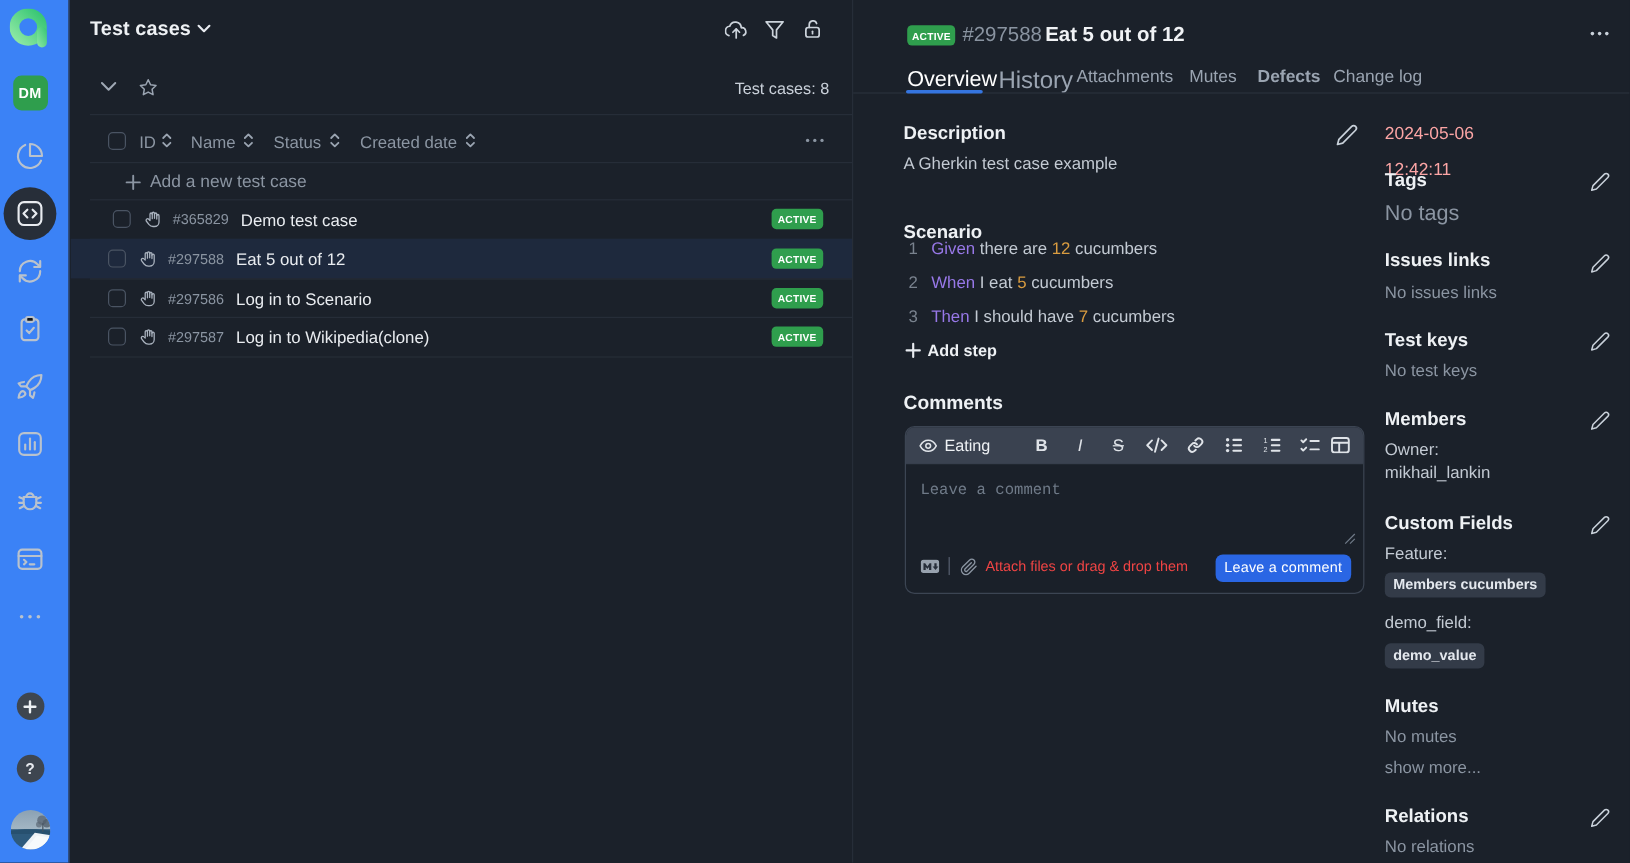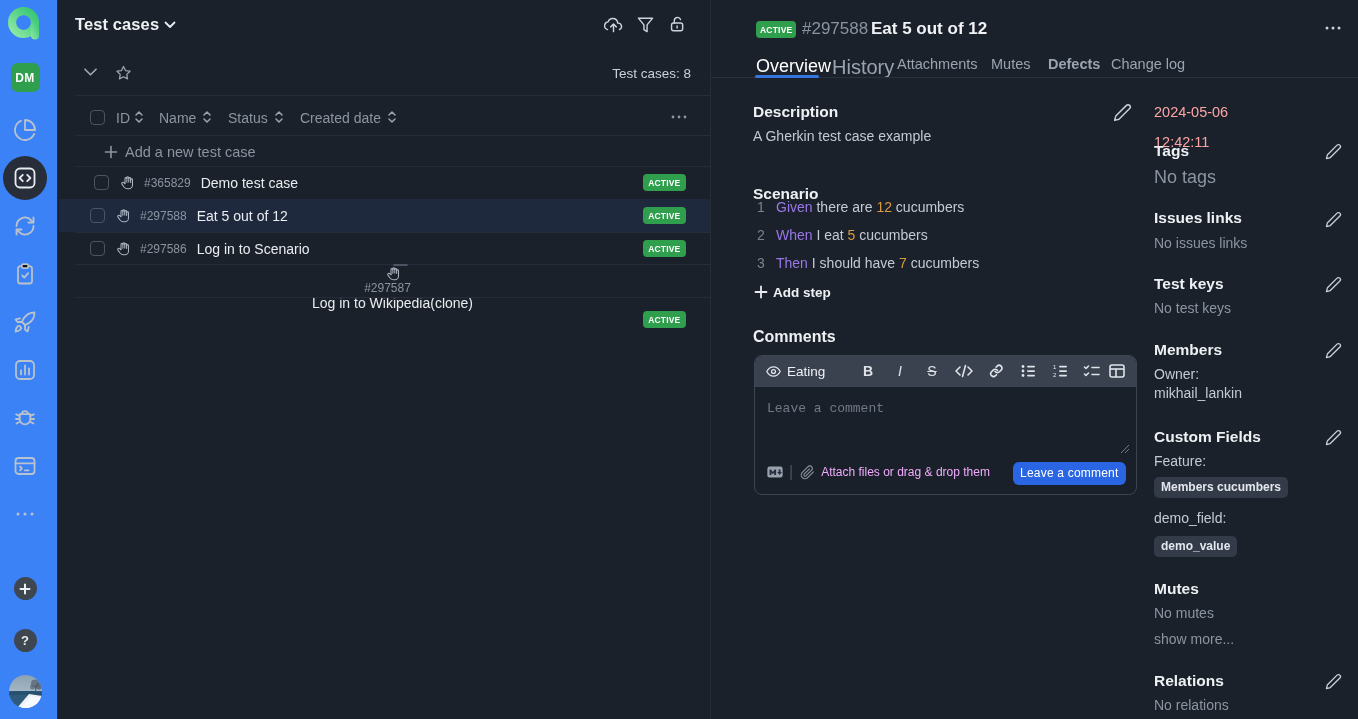--- a/index.html
+++ b/index.html
@@ -232,21 +232,21 @@
           <path d="M8 13V5.5a1.5 1.5 0 0 1 3 0"></path>
           <path d="M11 11.5v-7a1.5 1.5 0 0 1 3 0V11"></path>
           <path d="M14 5.5a1.5 1.5 0 0 1 3 0V12"></path>
           <path d="M17 7.5a1.5 1.5 0 0 1 3 0V16a6 6 0 0 1-6 6h-2c-2.5 0-4-1-5.5-2.8L3.3 15c-.8-1-.6-2.3.4-3 .9-.6 2-.4 2.7.4L8 14"></path>
         </svg>
       <span class="rowid">#297586</span>
         <span class="rowname">Log in to Scenario</span>
       <span class="badge" style="margin-left:auto; margin-right:24px;">ACTIVE</span>
     </div>
     <div class="hline" style="top:264px"></div>
-    <div class="row" style="top:264px; left:0; padding-left:16px;flex-direction:column;">
+    <div class="row" style="top:264px; left:0; padding-left:16px;">
       <div class="cb" style="margin-left:15px"></div>
       <svg class="handic" width="15" height="15" viewBox="0 0 24 24" fill="none" stroke="#aab3bf" stroke-width="1.7" stroke-linecap="round" stroke-linejoin="round" style="margin:0 9px 0 11px; flex:none;">
           <path d="M8 13V5.5a1.5 1.5 0 0 1 3 0"></path>
           <path d="M11 11.5v-7a1.5 1.5 0 0 1 3 0V11"></path>
           <path d="M14 5.5a1.5 1.5 0 0 1 3 0V12"></path>
           <path d="M17 7.5a1.5 1.5 0 0 1 3 0V16a6 6 0 0 1-6 6h-2c-2.5 0-4-1-5.5-2.8L3.3 15c-.8-1-.6-2.3.4-3 .9-.6 2-.4 2.7.4L8 14"></path>
         </svg>
       <span class="rowid">#297587</span>
         <span class="rowname">Log in to Wikipedia(clone)</span>
       <span class="badge" style="margin-left:auto; margin-right:24px;">ACTIVE</span>
@@ -348,21 +348,21 @@
       <div style="position:absolute; left:0; right:0; bottom:0; height:44px; display:flex; align-items:center; padding:0 10px;">
         <svg style="flex:none; margin-left:2px" width="16" height="12" viewBox="0 0 22 16">
             <rect x="0.5" y="0.5" width="21" height="15" rx="3" fill="#98a2ae"></rect>
             <path d="M3.5 12V4.5h2L8 8l2.5-3.5h2V12h-2.6V8.6L8 11 6.1 8.6V12z" fill="#272e3a"></path>
             <path d="M16 4.5h2.6V8h2L17.3 12 14 8h2z" fill="#272e3a"></path>
           </svg>
         <span style="color:#4a5261; margin:0 7px 0 6px;">|</span>
         <svg style="flex:none" width="15" height="15" viewBox="0 0 24 24" fill="none" stroke="#8b95a2" stroke-width="1.8" stroke-linecap="round" stroke-linejoin="round">
             <path d="m21.4 11.1-9.2 9.2a6 6 0 0 1-8.5-8.5l9.2-9.2a4 4 0 1 1 5.7 5.7l-9.2 9.2a2 2 0 0 1-2.8-2.8l8.5-8.5"></path>
           </svg>
-        <span style="color:#f0abfc; font-size:12px; margin-left:6px; white-space:nowrap; flex:none;">Attach files or drag &amp; drop them</span>
+        <span style="color:#ef4444; font-size:12px; margin-left:6px; white-space:nowrap; flex:none;">Attach files or drag &amp; drop them</span>
         <span style="flex:1"></span>
         <span style="position:absolute; right:10px; bottom:9px; background:#2a66e4; color:#fff; font-size:12px; border-radius:6px; padding:4.5px 7.5px 5.5px; white-space:nowrap; line-height:13px; letter-spacing:.2px;">Leave a comment</span>
       </div>
     </div>
 
     <div class="abs" style="left:443px; top:97px; font-size:14.5px; color:#fca5a5; line-height:30px;">2024-05-06<br>12:42:11</div>
     <div class="sechead abs" style="left:443px; top:142px;">Tags</div>
     <svg class="abs pencil" style="right:16px; top:143px" width="17" height="17" viewBox="0 0 24 24" fill="none" stroke="currentColor" stroke-width="1.8" stroke-linecap="round" stroke-linejoin="round">
         <path d="M17 3a2.8 2.8 0 1 1 4 4L7.5 20.5 2 22l1.5-5.5z"></path>
       </svg>

